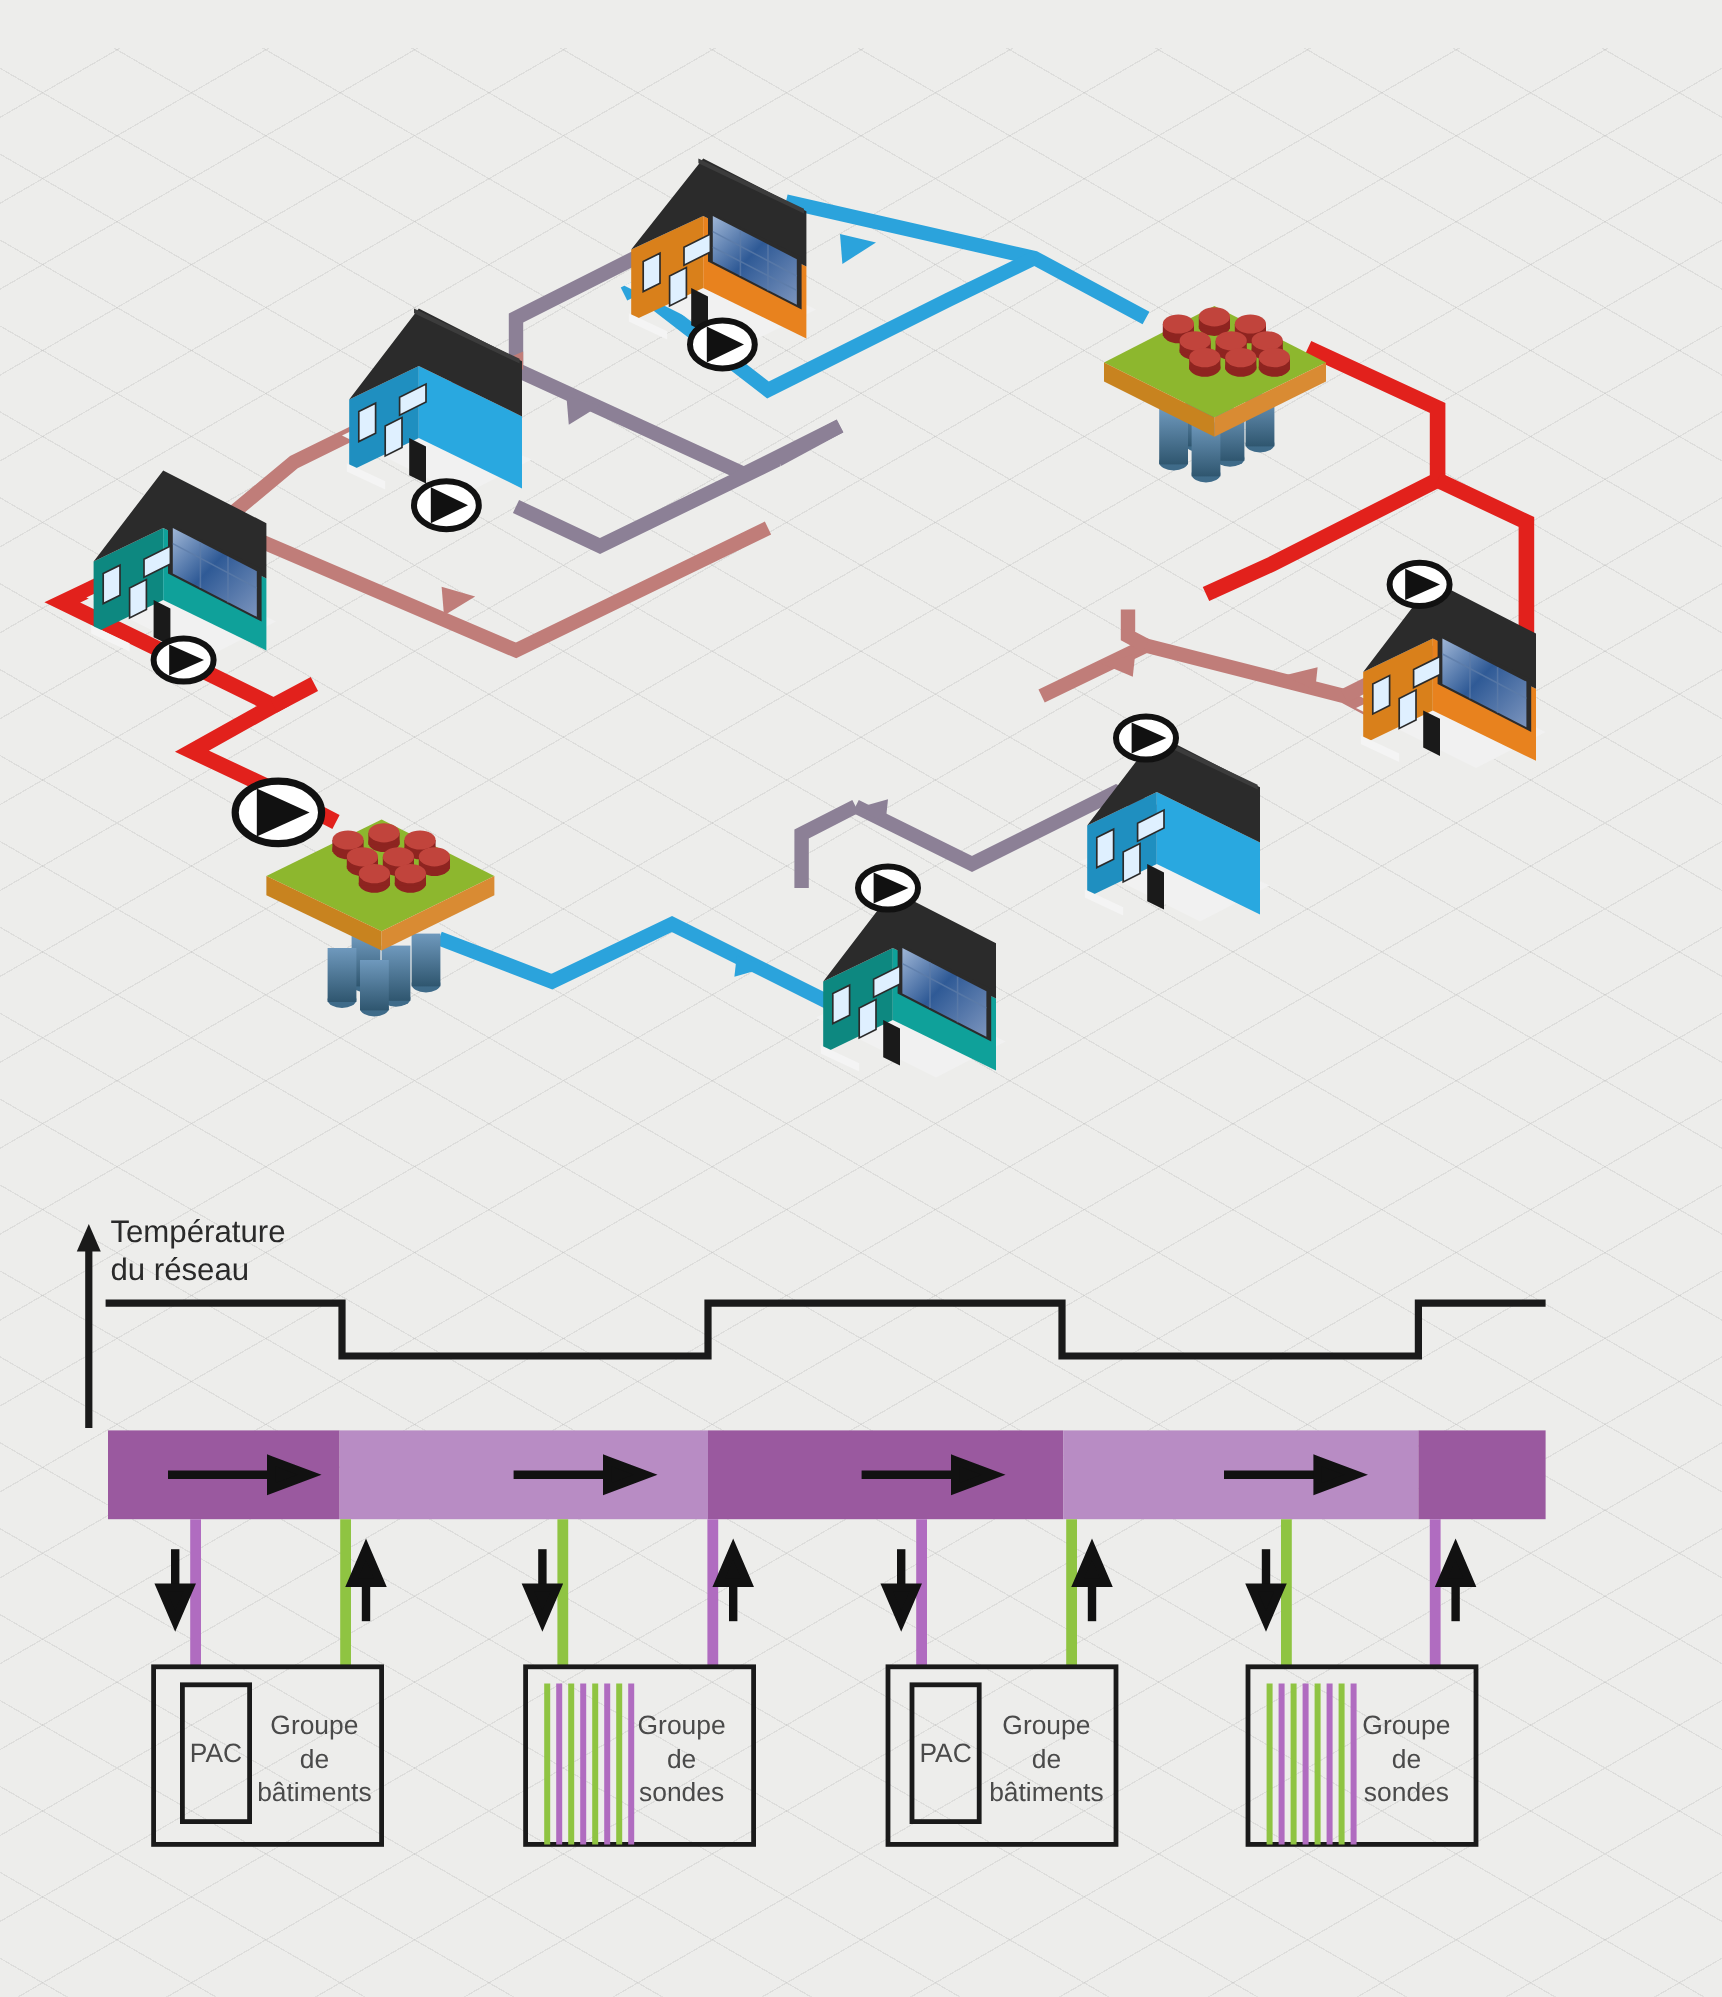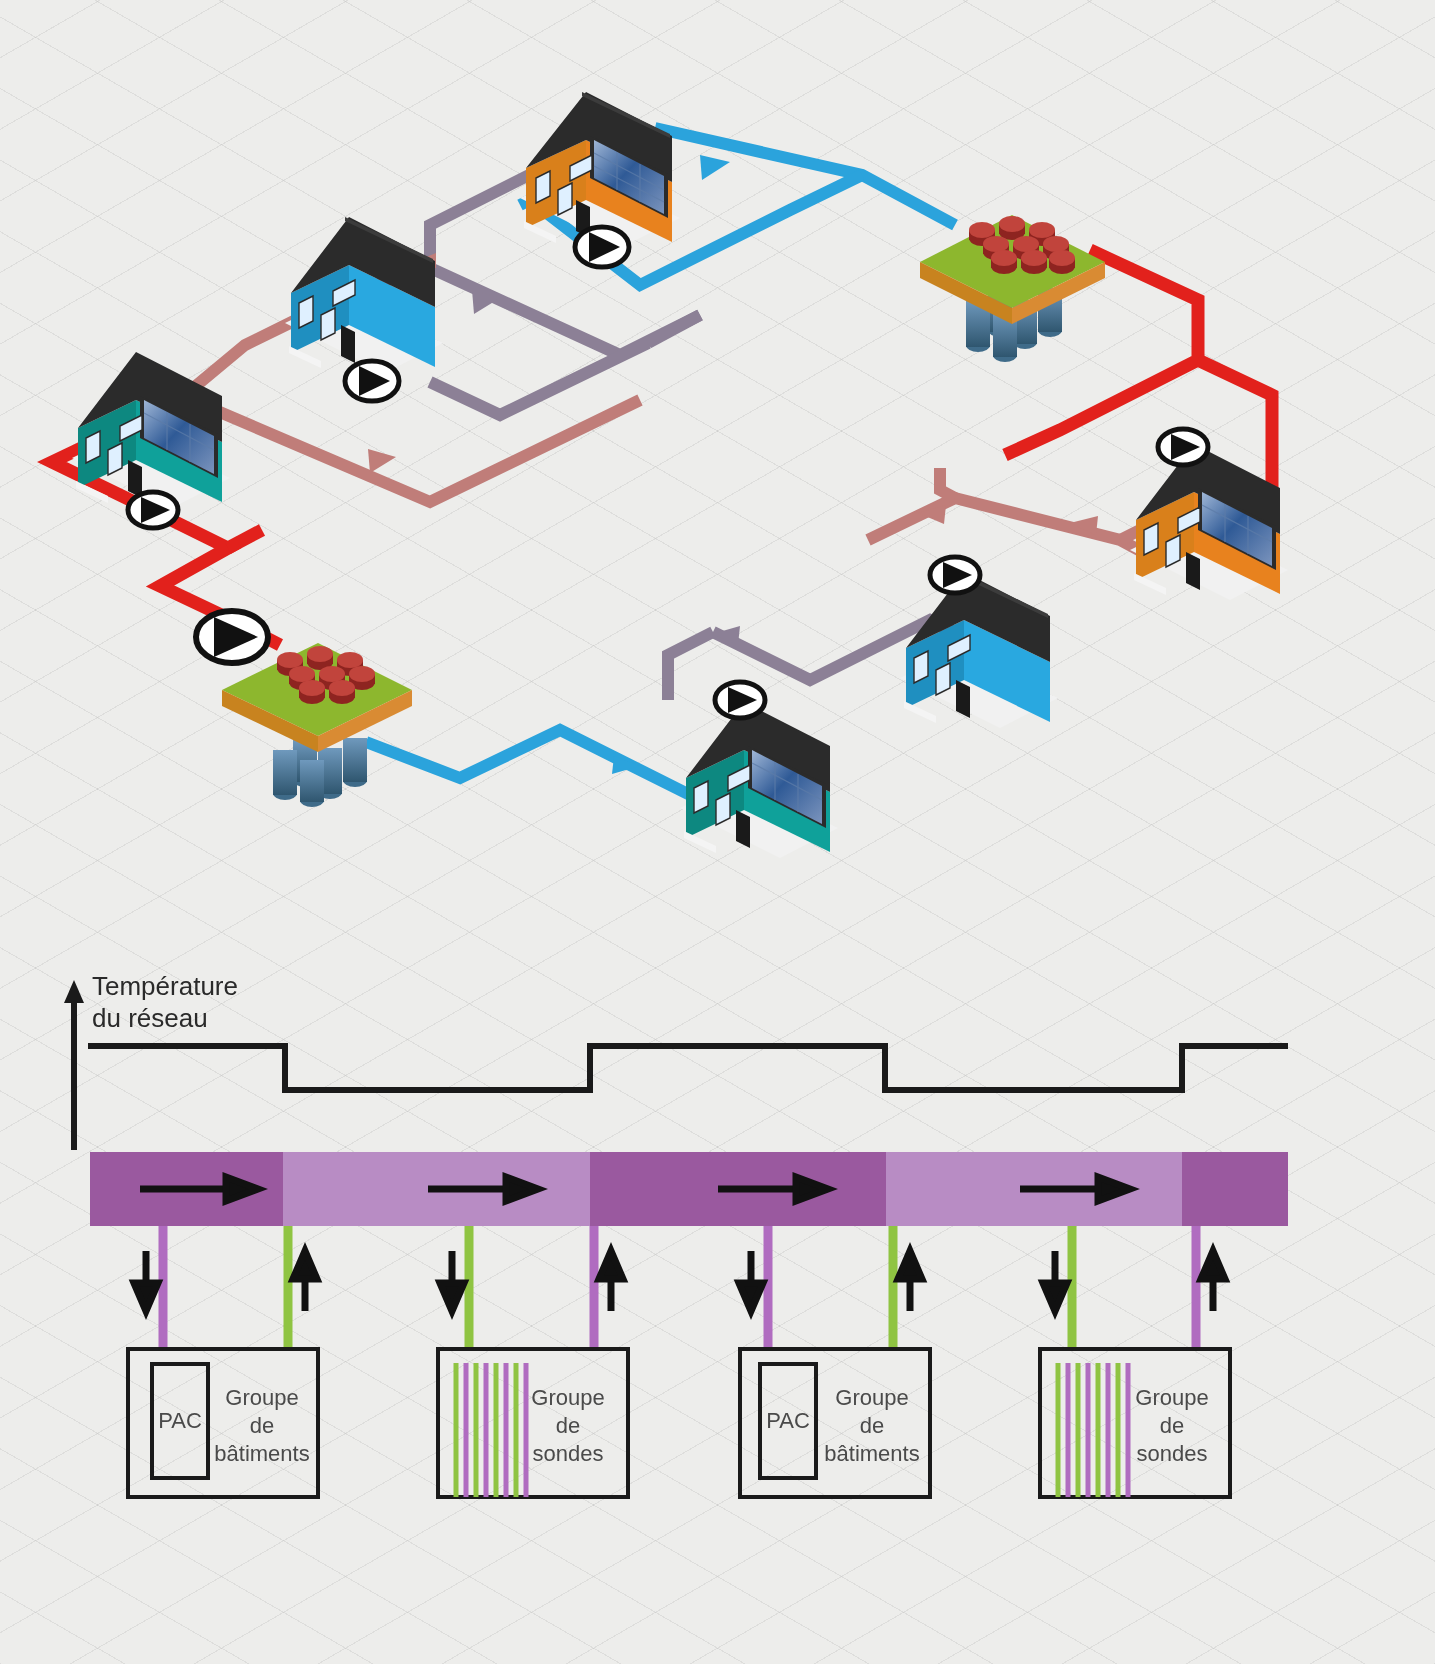--- a/index.html
+++ b/index.html
@@ -4,21 +4,21 @@
 <title>Réseau anergie — schéma</title>
 <style>
   html,body{margin:0;padding:0;}
   body{
     width:1435px;height:1664px;
     background:#ededeb;
     font-family:"Liberation Sans", sans-serif;
     overflow:hidden;
     position:relative;
   }
-  #stage{position:relative;width:1435px;height:1615px;}
+  #stage{position:relative;width:1435px;height:1615px;margin-top:40px;}
 
   
   #grid{
     position:absolute;left:0;top:0;width:1435px;height:1664px;
     background-color:#ededeb;
     background-image:
       repeating-linear-gradient(30deg,  rgba(150,150,150,.18) 0 1px, transparent 1px 62px),
       repeating-linear-gradient(-30deg, rgba(150,150,150,.18) 0 1px, transparent 1px 62px);
     pointer-events:none;
   }

